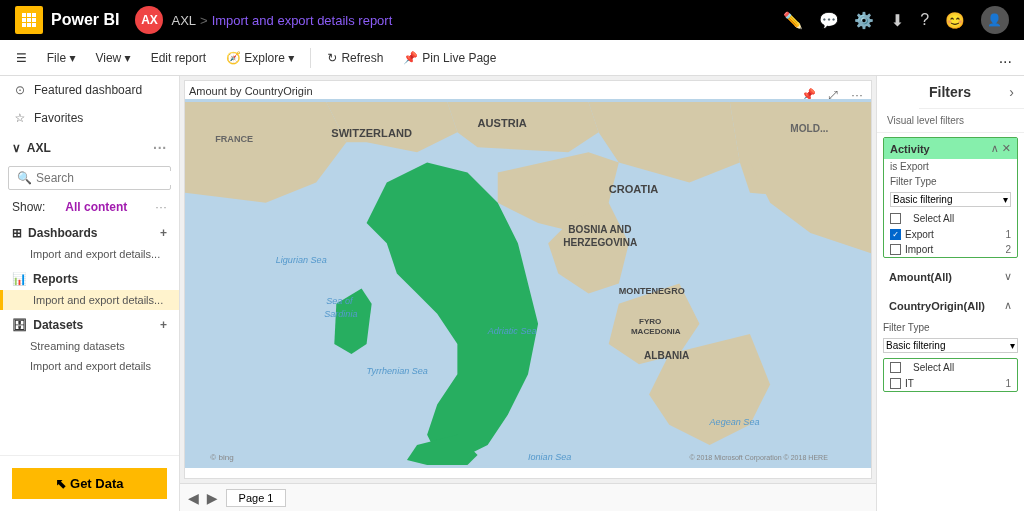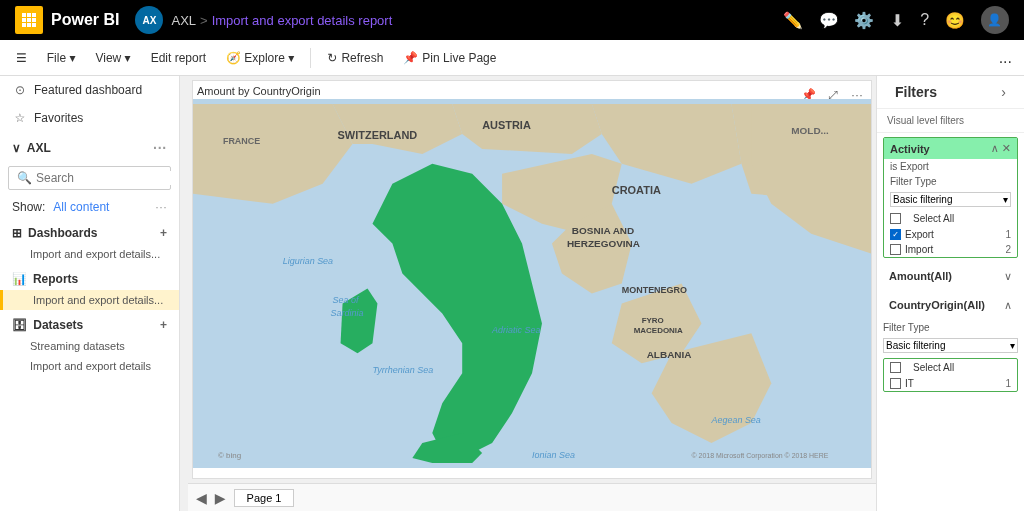--- a/index.html
+++ b/index.html
@@ -3,21 +3,21 @@
   <meta charset="utf-8">
   <style>
     * { margin: 0; padding: 0; box-sizing: border-box; }
     body { font-family: 'Segoe UI', sans-serif; font-size: 12px; background: #f0f0f0; width: 1024px; height: 511px; overflow: hidden; display: flex; flex-direction: column; }
 
     
     .top-bar { height: 40px; background: #000; display: flex; align-items: center; padding: 0 15px; gap: 8px; flex-shrink: 0; }
     .app-grid-icon { width: 28px; height: 28px; background: #ffb900; border-radius: 2px; display: flex; align-items: center; justify-content: center; cursor: pointer; }
     .app-grid-icon svg { width: 16px; height: 16px; }
     .powerbi-logo { color: white; font-size: 16px; font-weight: 600; margin-right: 8px; }
-    .user-avatar { width: 28px; height: 28px; background: #0369a1; border-radius: 50%; display: flex; align-items: center; justify-content: center; color: white; font-size: 10px; font-weight: 600; }
+    .user-avatar { width: 28px; height: 28px; background: #ef4444; border-radius: 50%; display: flex; align-items: center; justify-content: center; color: white; font-size: 12px; font-weight: 600; }
     .breadcrumb { color: #ccc; font-size: 13px; display: flex; align-items: center; gap: 4px; }
     .breadcrumb-sep { color: #666; }
     .breadcrumb-current { color: #8b5cf6; }
     .top-bar-spacer { flex: 1; }
     .top-bar-icons { display: flex; align-items: center; gap: 16px; }
     .top-bar-icon { color: #ccc; font-size: 16px; cursor: pointer; }
     .user-circle { width: 28px; height: 28px; background: #555; border-radius: 50%; display: flex; align-items: center; justify-content: center; color: white; font-size: 12px; cursor: pointer; }
 
     
     .second-bar { height: 36px; background: white; border-bottom: 1px solid #ddd; display: flex; align-items: center; padding: 0 8px; gap: 4px; flex-shrink: 0; }
@@ -37,59 +37,59 @@
     .sidebar-item { display: flex; align-items: center; padding: 6px 12px; cursor: pointer; color: #333; font-size: 12px; gap: 6px; position: relative; }
     .sidebar-item-icon { width: 16px; height: 16px; display: flex; align-items: center; justify-content: center; color: #666; flex-shrink: 0; }
     .sidebar-item-text { flex: 1; }
     .sidebar-item-dots { color: #999; font-size: 14px; opacity: 0; }
     .sidebar-section-header { display: flex; align-items: center; padding: 8px 12px 4px; cursor: pointer; color: #333; font-size: 12px; font-weight: 600; gap: 6px; }
     .sidebar-section-header .add-btn { margin-left: auto; color: #666; }
     .sidebar-sub-item { padding: 4px 12px 4px 30px; font-size: 11px; color: #555; cursor: pointer; white-space: nowrap; overflow: hidden; text-overflow: ellipsis; }
     .sidebar-sub-item.active { background: #fff3cd; border-left: 3px solid #ffb900; }
     .search-box { margin: 6px 8px; padding: 4px 8px; border: 1px solid #ccc; border-radius: 2px; font-size: 12px; width: calc(100% - 16px); display: flex; align-items: center; gap: 4px; }
     .search-input { border: none; outline: none; font-size: 12px; flex: 1; }
-    .show-row { display: flex; align-items: flex-end; padding: 4px 12px; font-size: 12px; color: #333; gap: 8px; }
-    .show-row .all-content { color: #3b82f6; font-weight: 400; cursor: pointer; }
+    .show-row { display: flex; align-items: flex-end; padding: 4px 12px; font-size: 12px; color: #333; gap: 20px; }
+    .show-row .all-content { color: #a21caf; font-weight: 700; cursor: pointer; }
     .sidebar-bottom { padding: 12px; border-top: 1px solid #eee; margin-top: auto; }
     .get-data-btn { background: #ffb900; color: black; border: none; padding: 8px 16px; font-size: 13px; font-weight: 600; cursor: pointer; width: 100%; display: flex; align-items: center; justify-content: center; gap: 6px; }
 
     
-    .center { flex: 1; display: flex; flex-direction: column; background: #f0f0f0; overflow: hidden; padding-left: 8px; }
+    .center { flex: 1; display: flex; flex-direction: column; background: #f0f0f0; overflow: hidden; }
     .report-area { flex: 1; position: relative; background: white; margin: 4px; border: 1px solid #ddd; overflow: hidden; }
     .map-container { width: 100%; height: calc(100% - 28px); background: #b8d4e8; position: relative; overflow: hidden; }
     .map-title { position: absolute; top: 4px; left: 4px; font-size: 11px; color: #333; }
     .report-toolbar { position: absolute; top: 4px; right: 4px; display: flex; gap: 4px; }
     .report-toolbar-icon { width: 20px; height: 20px; display: flex; align-items: center; justify-content: center; color: #666; cursor: pointer; font-size: 12px; }
 
     
     .page-nav { height: 28px; background: #f9f9f9; border-top: 1px solid #ddd; display: flex; align-items: center; padding: 0 8px; gap: 8px; }
     .page-btn { background: none; border: none; cursor: pointer; color: #666; font-size: 14px; }
     .page-tab { background: white; border: 1px solid #ccc; padding: 2px 12px; font-size: 11px; cursor: pointer; }
 
     
     .filters-panel { width: 148px; background: white; border-left: 1px solid #e0e0e0; display: flex; flex-direction: column; flex-shrink: 0; font-size: 11px; overflow-y: auto; }
-    .filters-header { display: flex; align-items: center; padding: 8px 18px; border-bottom: 1px solid #eee; }
+    .filters-header { display: flex; align-items: center; padding: 8px 10px; border-bottom: 1px solid #eee; margin-left: 42px; }
     .filters-title { font-size: 14px; font-weight: 600; color: #333; flex: 1; }
     .filters-expand { color: #666; cursor: pointer; font-size: 14px; }
     .visual-level { padding: 6px 10px; font-size: 10px; color: #666; border-bottom: 1px solid #eee; }
     .filter-section { border: 1px solid #4caf50; margin: 4px 6px; border-radius: 2px; }
     .filter-section-plain { margin: 4px 6px; }
     .filter-header { display: flex; align-items: center; padding: 4px 6px; background: #86efac; }
     .filter-name { font-size: 11px; font-weight: 600; color: #333; flex: 1; }
     .filter-icons { display: flex; gap: 3px; }
     .filter-icon { color: #666; cursor: pointer; font-size: 11px; }
     .filter-subtext { padding: 2px 6px; font-size: 10px; color: #555; }
     .filter-type-row { padding: 3px 6px; display: flex; align-items: center; gap: 3px; }
     .filter-dropdown { flex: 1; border: 1px solid #ccc; font-size: 10px; padding: 1px 2px; display: flex; align-items: center; justify-content: space-between; cursor: pointer; background: white; text-align: right; }
     .select-all-row { padding: 3px 6px; display: flex; align-items: center; gap: 12px; font-size: 10px; color: #333; }
     .checkbox { width: 11px; height: 11px; border: 1px solid #666; display: flex; align-items: center; justify-content: center; flex-shrink: 0; }
     .checkbox.checked { background: #0066cc; border-color: #0066cc; color: white; font-size: 8px; }
     .filter-option { padding: 2px 6px; display: flex; align-items: center; gap: 4px; font-size: 10px; color: #333; }
     .filter-option-count { margin-left: auto; color: #666; }
-    .filter-plain-header { display: flex; padding: 4px 6px; }
+    .filter-plain-header { display: flex; align-items: center; padding: 4px 6px; }
   </style>
 </head>
 <body>
 
 <div class="top-bar">
   <div class="app-grid-icon">
     <svg viewBox="0 0 16 16" fill="white">
       <rect x="1" y="1" width="4" height="4"></rect>
         <rect x="6" y="1" width="4" height="4"></rect>
       <rect x="11" y="1" width="4" height="4"></rect>
@@ -179,20 +179,23 @@
     <div class="sidebar-sub-item active">Import and export details...</div>
 
     <div class="sidebar-section-header">
       <span>🗄</span>
       <span>Datasets</span>
       <span class="add-btn">+</span>
     </div>
     <div class="sidebar-sub-item">Streaming datasets</div>
     <div class="sidebar-sub-item">Import and export details</div>
 
+    <div class="sidebar-bottom">
+      <button class="get-data-btn">⬉ Get Data</button>
+    </div>
   </div>
 
   <div class="center">
     <div class="report-area">
       <div class="map-title">Amount by CountryOrigin</div>
       <div class="report-toolbar">
         <span class="report-toolbar-icon">📌</span>
         <span class="report-toolbar-icon">⤢</span>
         <span class="report-toolbar-icon">···</span>
       </div>

